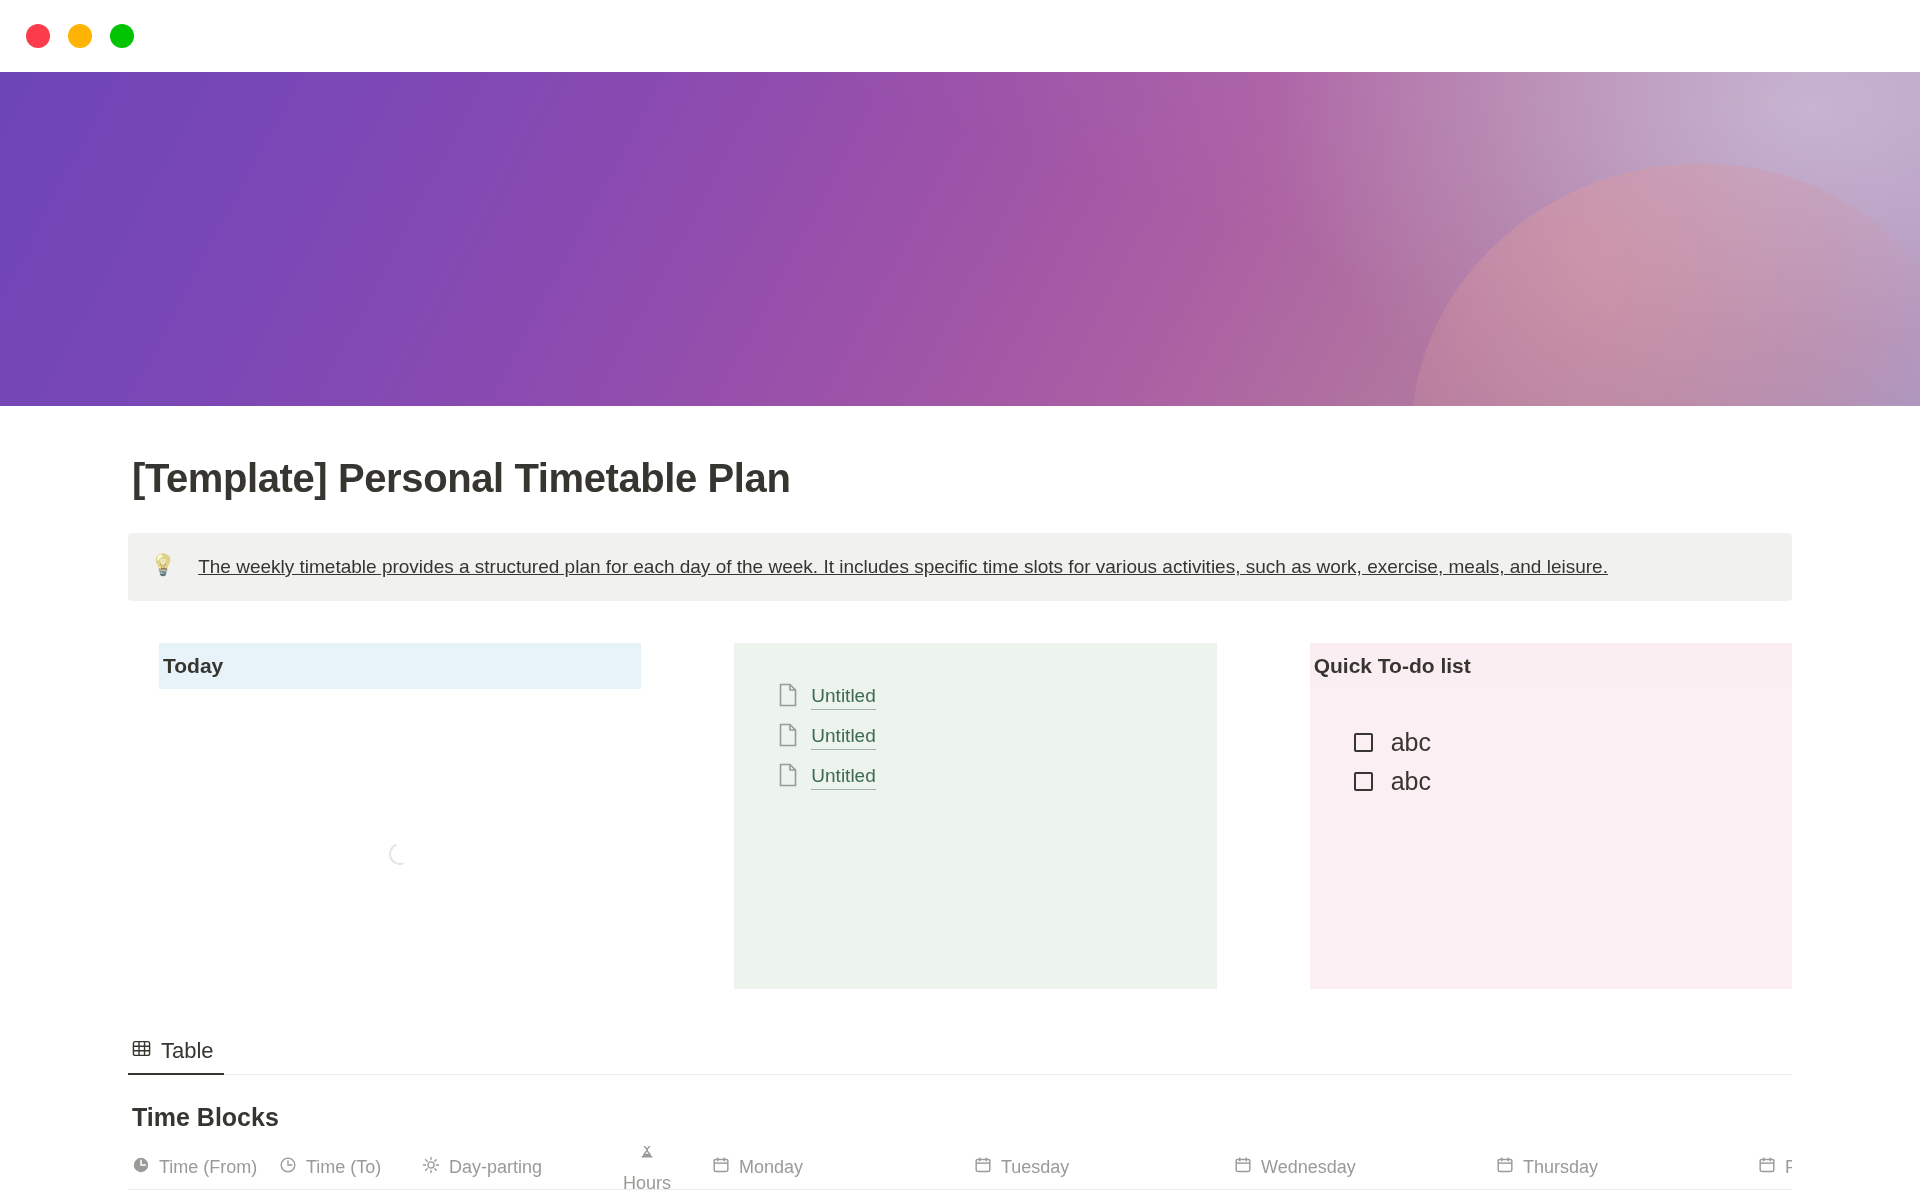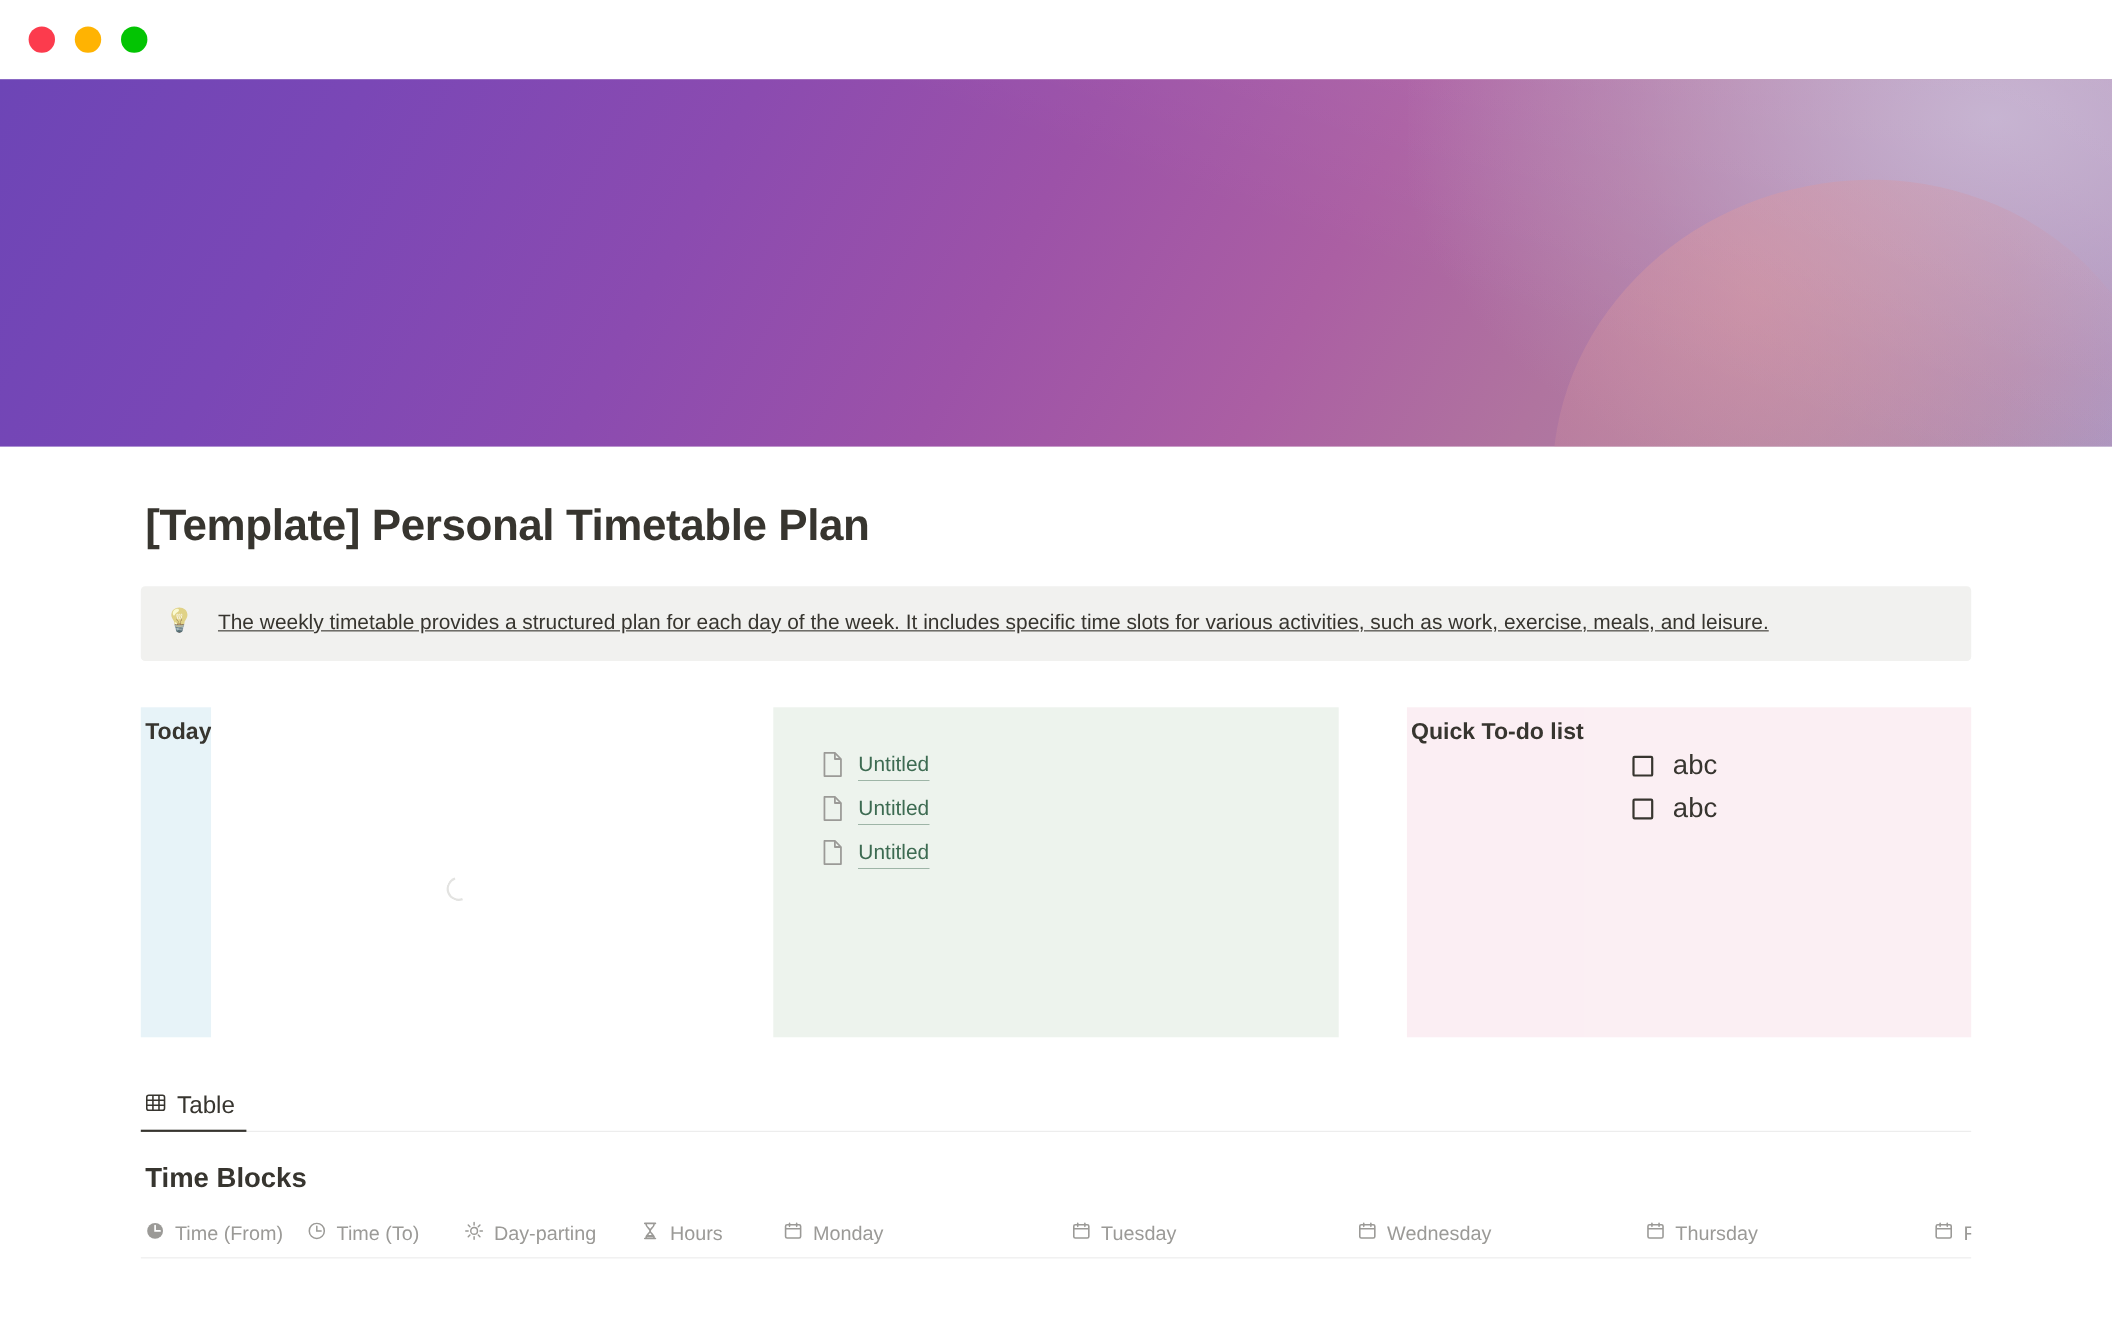--- a/index.html
+++ b/index.html
@@ -126,21 +126,22 @@
 
   
   .panels {
     display: flex;
     gap: 62px;
     margin-top: 42px;
   }
   .panel {
     flex: 1 1 0;
     display: flex;
-    flex-direction: row;
+    flex-direction: column;
+    margin-left: 31px;
   }
   .panel-head {
     font-size: 21px;
     font-weight: 700;
     color: #37352f;
     padding: 9px 0 9px 4px;
     line-height: 1.35;
   }
   .panel-body {
     flex: 1 1 auto;
@@ -257,21 +258,21 @@
     gap: 9px;
     font-size: 18px;
     color: #9b9a97;
     flex: 0 0 auto;
     white-space: nowrap;
   }
   .th-icon { display: block; flex: 0 0 auto; }
   .th.c-from { width: 147px; }
   .th.c-to   { width: 143px; }
   .th.c-day  { width: 160px; }
-  .th.c-hours{ width: 130px; }
+  .th.c-hours{ width: 130px; flex-direction: column; }
   .th.c-mon  { width: 262px; }
   .th.c-tue  { width: 260px; }
   .th.c-wed  { width: 262px; }
   .th.c-thu  { width: 262px; }
   .th.c-fri  { width: 262px; }
 </style>
 </head>
 <body>
 
 <div class="titlebar">

